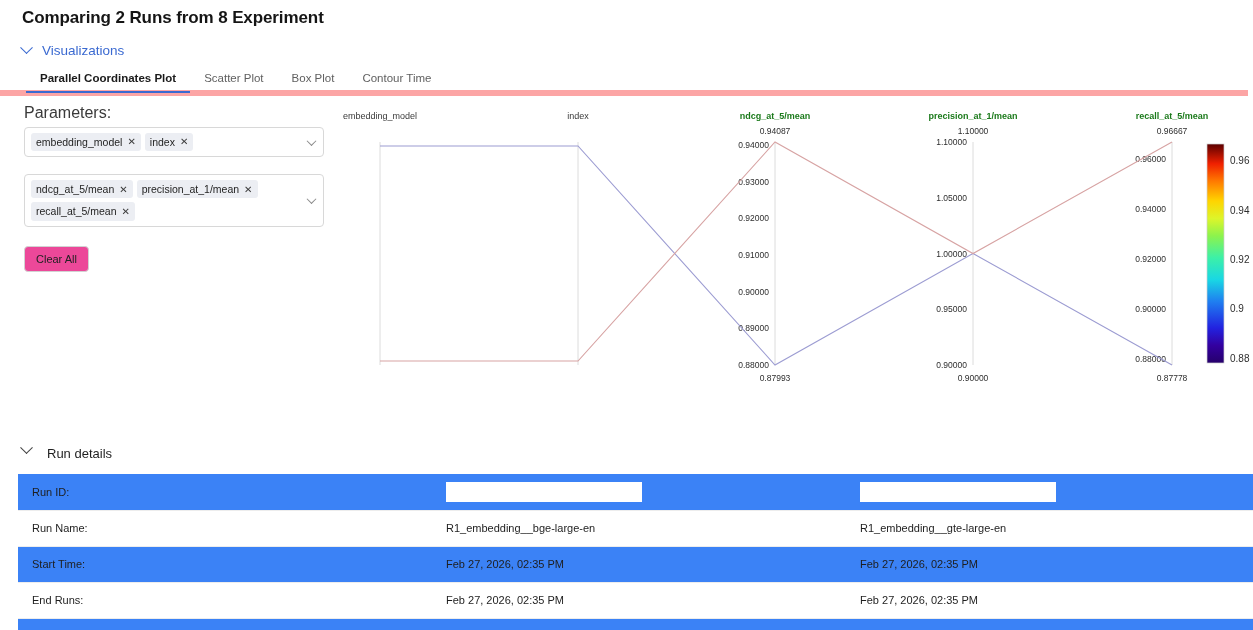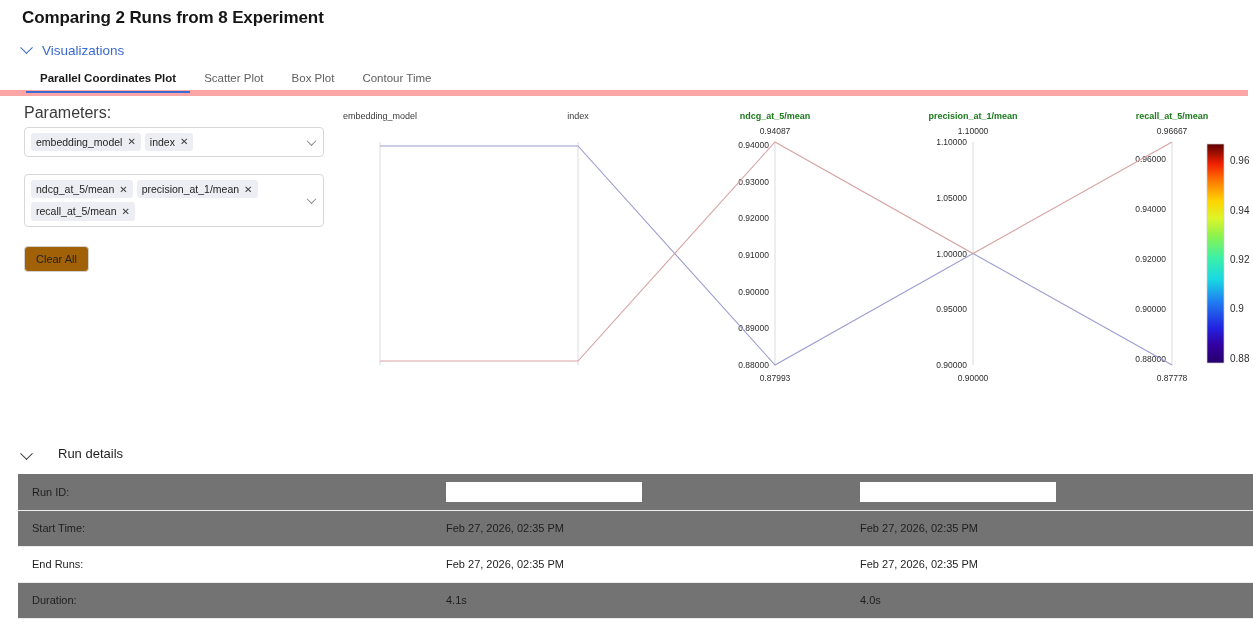--- a/index.html
+++ b/index.html
@@ -55,50 +55,50 @@
     color: #242424; line-height: 1.35;
   }
   .chip .x { font-size: 10px; color: #3c3c3c; cursor: pointer; }
   .caret {
     position: absolute; right: 8px; top: 50%; margin-top: -3px;
     width: 7px; height: 7px; border-right: 1.3px solid #8a8a8a;
     border-bottom: 1.3px solid #8a8a8a; transform: rotate(45deg) translate(-1px,-1px);
   }
   .gap { height: 17px; }
   .clear-btn {
-    margin-top: 19px; border: 1px solid #d2d2d2; background: #a16207;
+    margin-top: 19px; border: 1px solid #d2d2d2; background: #ec4899;
     border-radius: 4px; font-size: 11px; color: #222;
     padding: 6px 11px; cursor: pointer; font-family: inherit;
   }
 
   
   .plot { position: absolute; left: 330px; top: 104px; width: 920px; height: 285px; }
   .plot svg { display: block; }
   .ax-title-dim { font: 9px "Liberation Sans", sans-serif; fill: #3a3a3a; }
   .ax-title-met { font: bold 9px "Liberation Sans", sans-serif; fill: #1b7a1b; }
   .ax-tick { font: 8.5px "Liberation Sans", sans-serif; fill: #2e2e2e; }
   .ax-end  { font: 8.5px "Liberation Sans", sans-serif; fill: #2e2e2e; }
   .cb-tick { font: 10px "Liberation Sans", sans-serif; fill: #2e2e2e; }
 
   
   .rd-toggle {
     position: absolute; left: 22px; top: 446px;
-    display: flex; align-items: flex-end; gap: 27px;
+    display: flex; align-items: flex-start; gap: 16px;
     font-size: 13px; color: #1f1f1f; cursor: pointer;
   }
   .rd-table {
     position: absolute; left: 18px; top: 474px; width: 1235px;
     border-collapse: collapse; font-size: 11px;
   }
   .rd-table tr { height: 36px; }
   .rd-table td {
     border-bottom: 1px solid #ededed; padding: 0 0 0 14px;
     vertical-align: middle; color: #1e1e1e;
   }
-  .rd-table tr.odd td { background: #737373; }
+  .rd-table tr.odd td { background: #3b82f6; }
   .rd-table td.c0 { width: 414px; }
   .rd-table td.c1 { width: 414px; }
   .rd-table td.c2 { width: 407px; }
   .redacted { display:block; width: 196px; height: 20px; background: #ffffff; }
 </style>
 </head>
 <body>
 
 <div class="page-title">Comparing 2 Runs from 8 Experiment</div>
 
@@ -223,20 +223,25 @@
   <tbody id="rd-body">
       <tr class="odd">
         <td class="c0">Run ID:</td>
         <td class="c1">
           <span class="redacted"></span>
         </td>
         <td class="c2">
           <span class="redacted"></span>
         </td>
       </tr>
+      <tr>
+        <td class="c0">Run Name:</td>
+        <td class="c1">R1_embedding__bge-large-en</td>
+        <td class="c2">R1_embedding__gte-large-en</td>
+      </tr>
       <tr class="odd">
         <td class="c0">Start Time:</td>
         <td class="c1">Feb 27, 2026, 02:35 PM</td>
         <td class="c2">Feb 27, 2026, 02:35 PM</td>
       </tr>
       <tr>
         <td class="c0">End Runs:</td>
         <td class="c1">Feb 27, 2026, 02:35 PM</td>
         <td class="c2">Feb 27, 2026, 02:35 PM</td>
       </tr>

